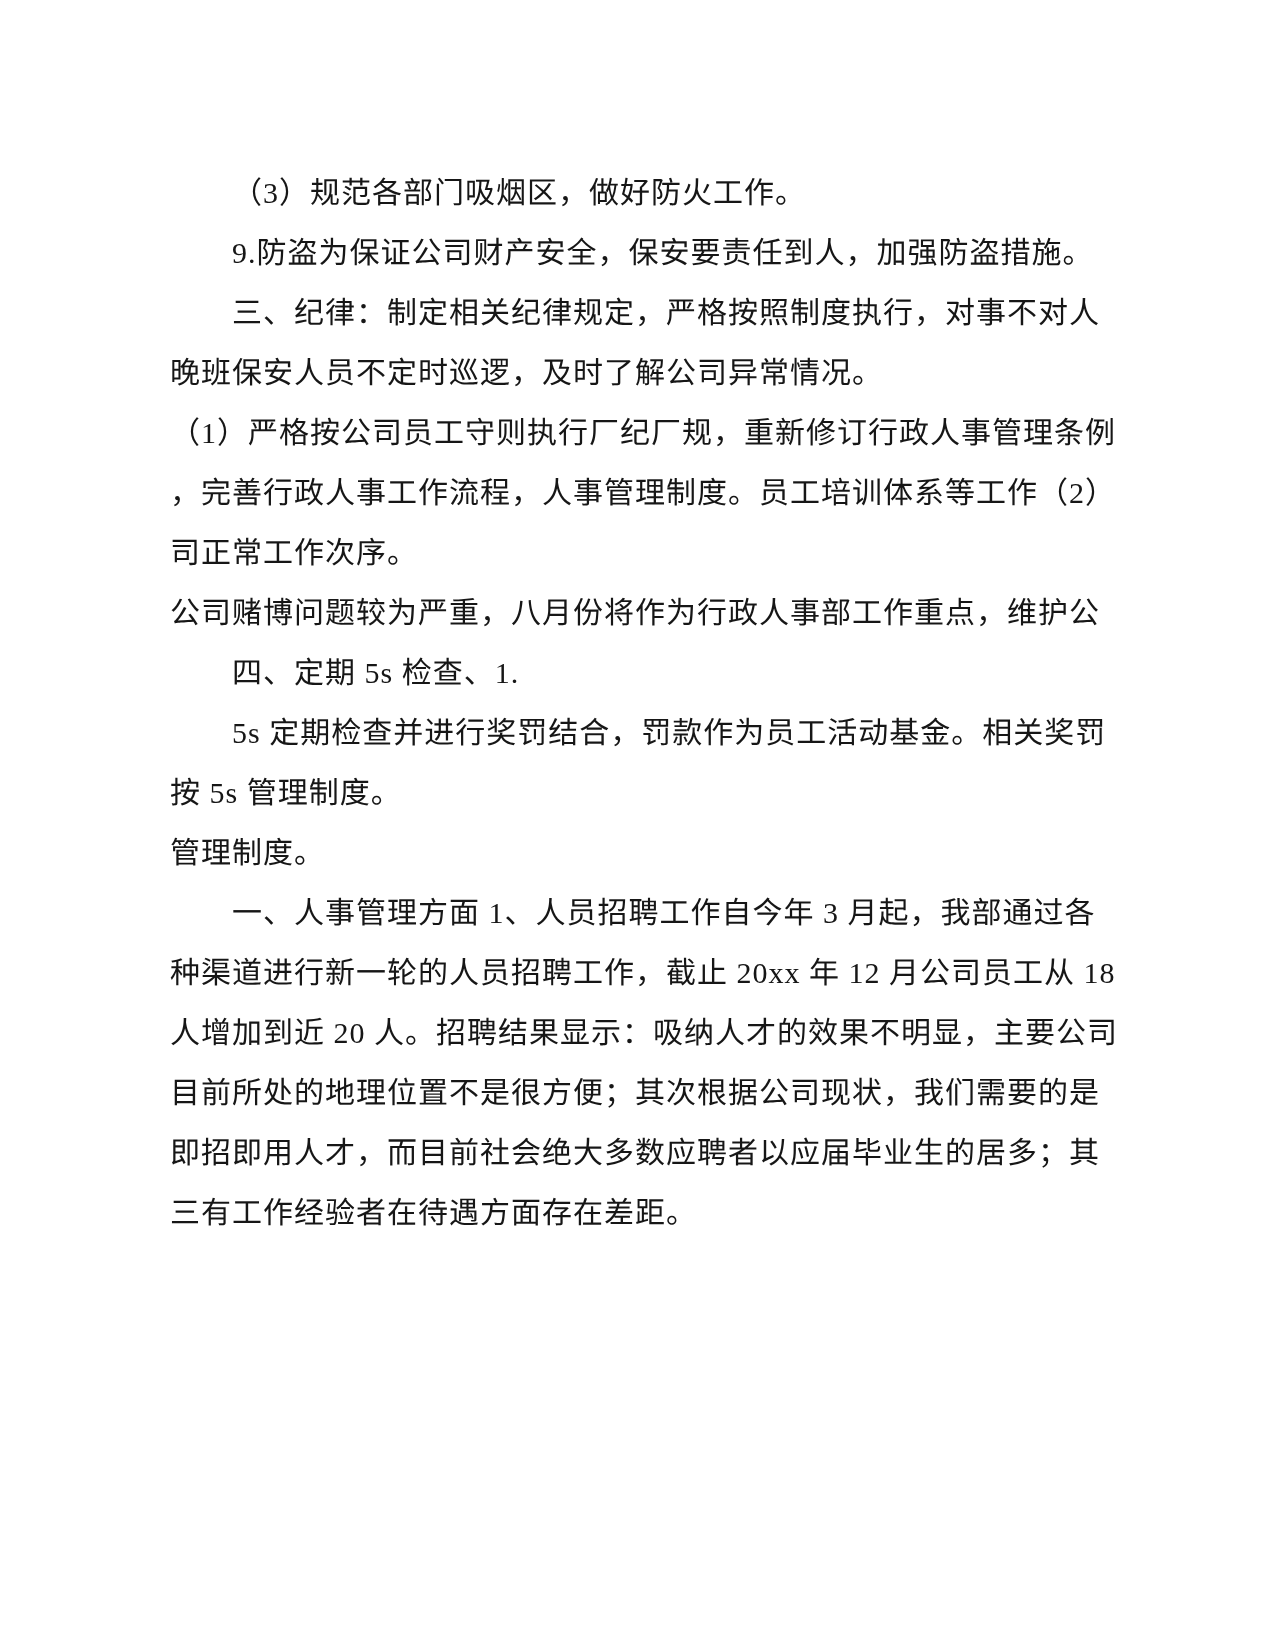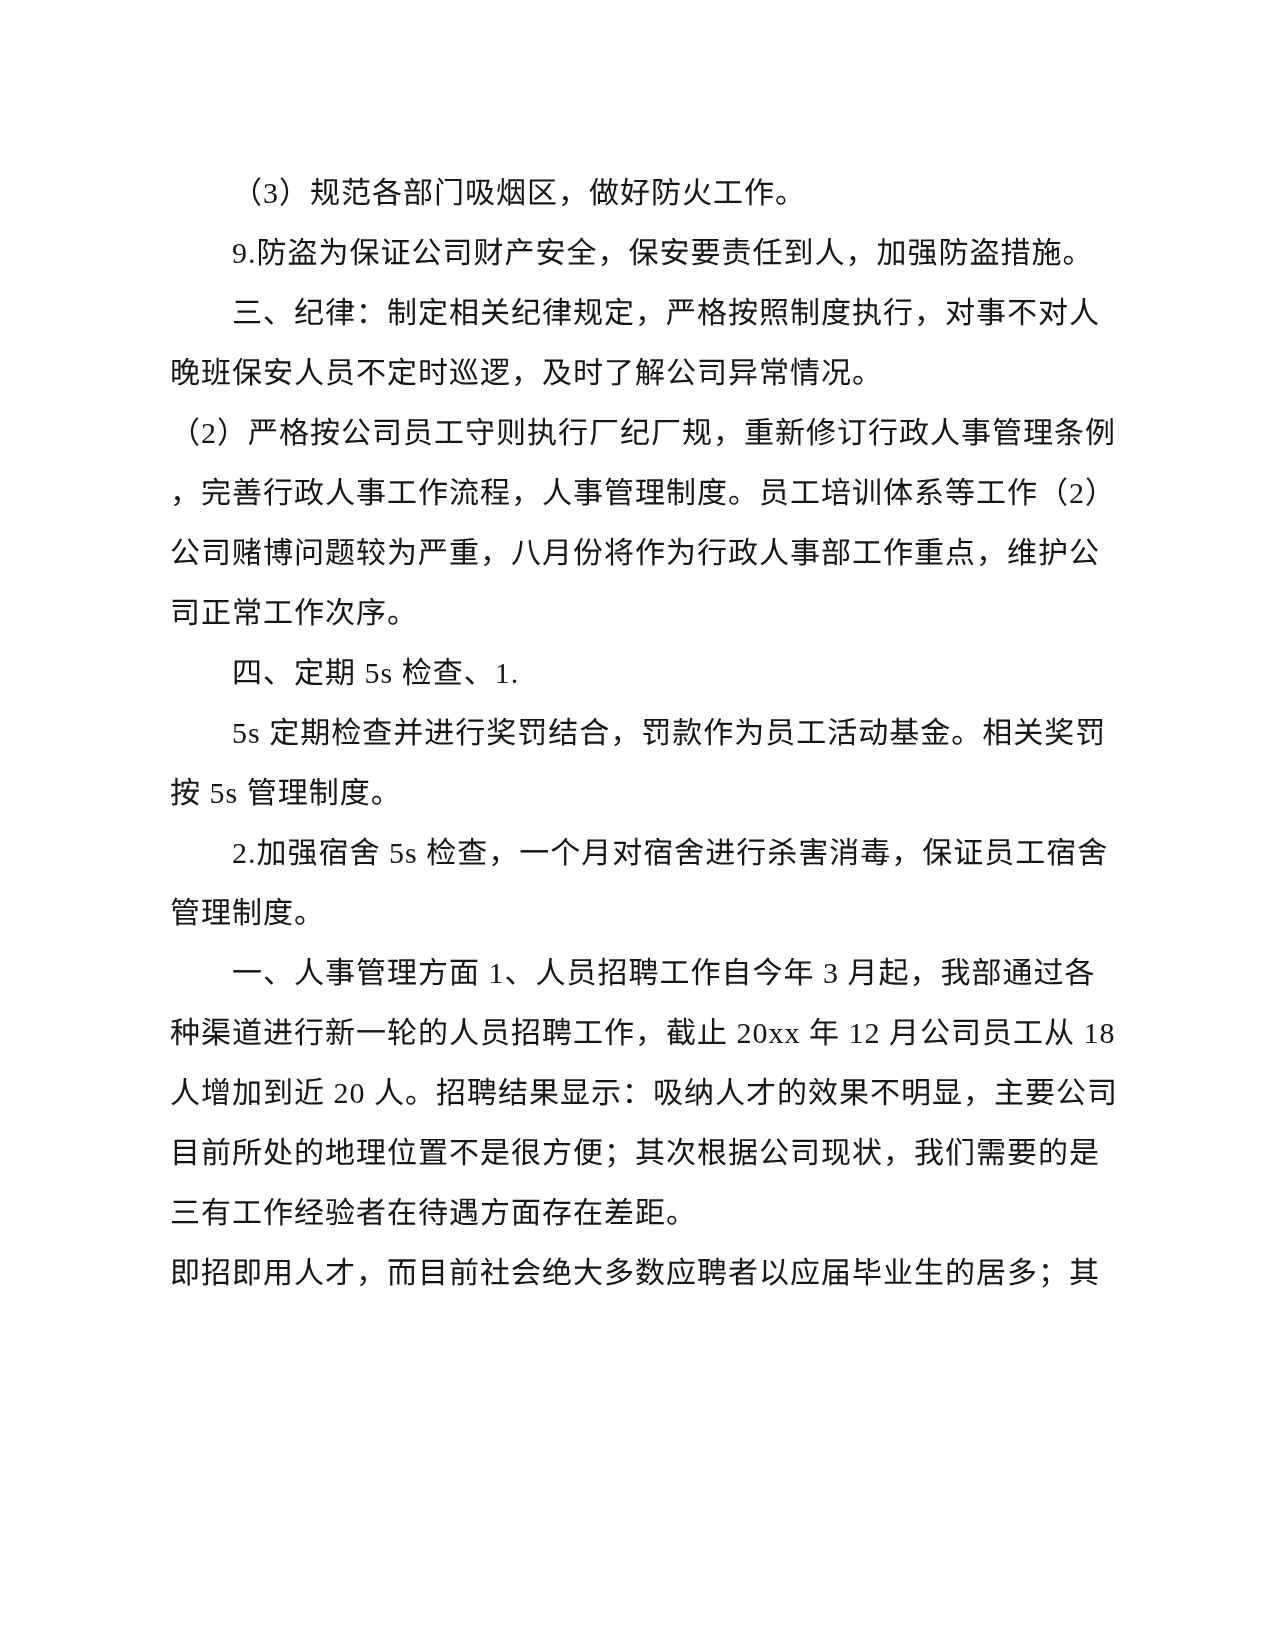--- a/index.html
+++ b/index.html
@@ -35,29 +35,28 @@
 </style>
 </head>
 <body>
 
 <div class="page">
   <div class="content">
       <div class="line indent">（3）规范各部门吸烟区，做好防火工作。</div>
       <div class="line indent">9.防盗为保证公司财产安全，保安要责任到人，加强防盗措施。</div>
       <div class="line indent">三、纪律：制定相关纪律规定，严格按照制度执行，对事不对人</div>
       <div class="line">晚班保安人员不定时巡逻，及时了解公司异常情况。</div>
-      <div class="line">（2）严格按公司员工守则执行厂纪厂规，重新修订行政人事管理条例</div>
+      <div class="line">（1）严格按公司员工守则执行厂纪厂规，重新修订行政人事管理条例</div>
       <div class="line">，完善行政人事工作流程，人事管理制度。员工培训体系等工作（2）</div>
+      <div class="line">司正常工作次序。</div>
       <div class="line">公司赌博问题较为严重，八月份将作为行政人事部工作重点，维护公</div>
-      <div class="line">司正常工作次序。</div>
       <div class="line indent">四、定期 5s 检查、1.</div>
       <div class="line indent">5s 定期检查并进行奖罚结合，罚款作为员工活动基金。相关奖罚</div>
       <div class="line">按 5s 管理制度。</div>
-      <div class="line indent">2.加强宿舍 5s 检查，一个月对宿舍进行杀害消毒，保证员工宿舍</div>
       <div class="line">管理制度。</div>
       <div class="line indent">一、人事管理方面 1、人员招聘工作自今年 3 月起，我部通过各</div>
       <div class="line">种渠道进行新一轮的人员招聘工作，截止 20xx 年 12 月公司员工从 18</div>
       <div class="line">人增加到近 20 人。招聘结果显示：吸纳人才的效果不明显，主要公司</div>
       <div class="line">目前所处的地理位置不是很方便；其次根据公司现状，我们需要的是</div>
+      <div class="line">即招即用人才，而目前社会绝大多数应聘者以应届毕业生的居多；其</div>
       <div class="line">三有工作经验者在待遇方面存在差距。</div>
-      <div class="line">即招即用人才，而目前社会绝大多数应聘者以应届毕业生的居多；其</div>
     </div>
 </div>
 
 </body></html>

